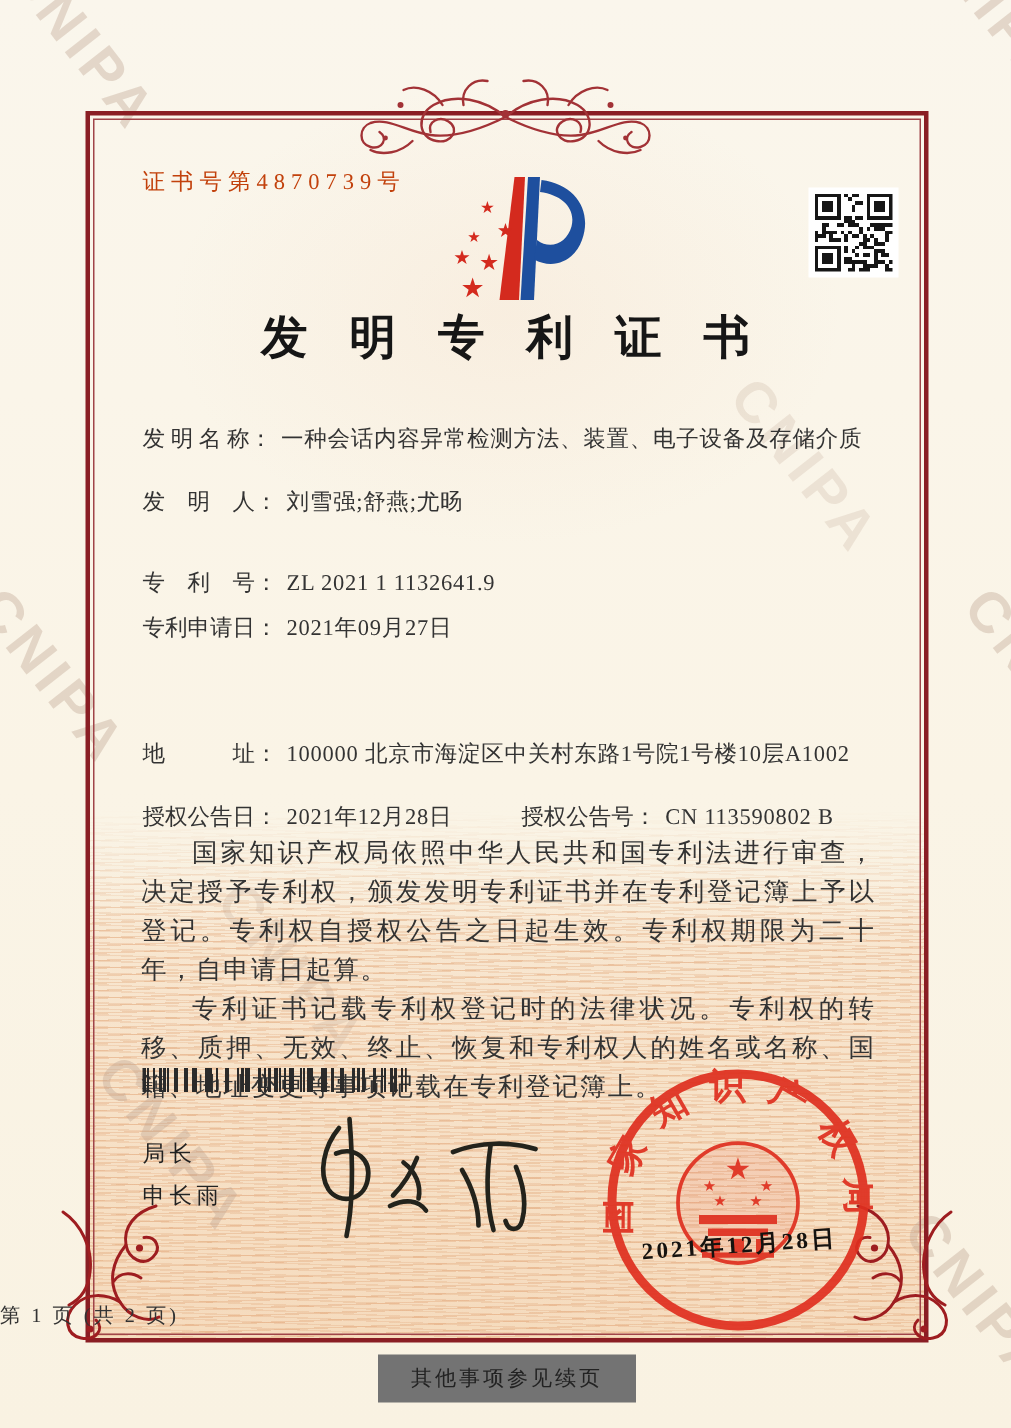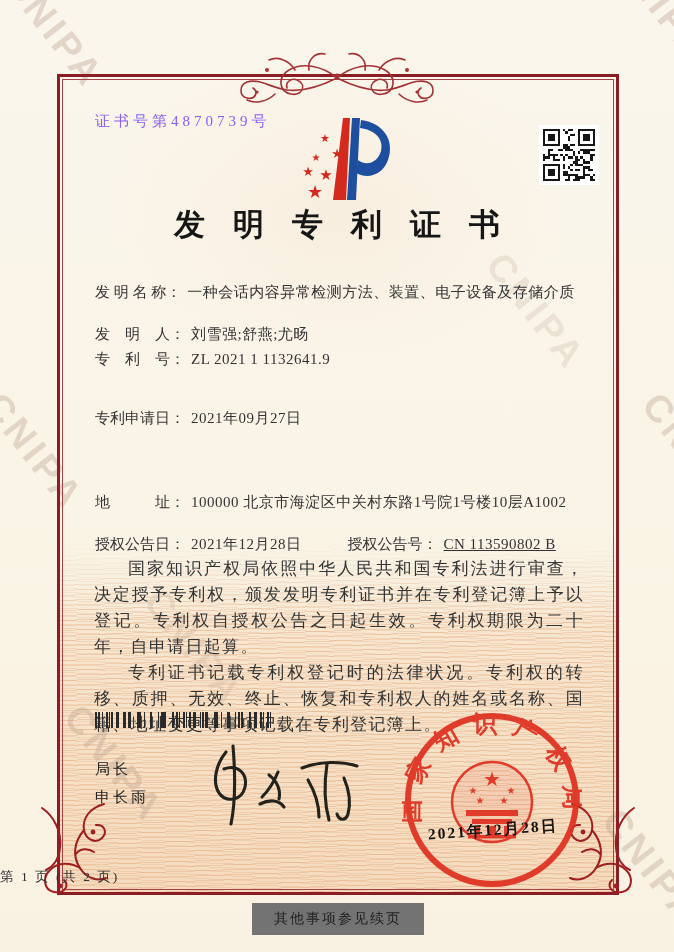--- a/index.html
+++ b/index.html
@@ -36,36 +36,36 @@
   .frame{
     position:absolute;left:57px;top:74px;width:556px;height:815px;z-index:2;
     border:3px solid #8a1e24;
   }
   .frame::after{
     content:"";position:absolute;inset:2px;border:1px solid #a04449;
   }
   .ornament{position:absolute;z-index:3;}
   .content{position:absolute;inset:0;z-index:4;}
   .cert-no{
-    position:absolute;left:95px;top:112px;font-size:15px;letter-spacing:4px;color:#8b5cf6;text-align:right;
+    position:absolute;left:95px;top:112px;font-size:15px;letter-spacing:4px;color:#c2410c;text-align:right;
   }
   .logo{position:absolute;left:283px;top:110px;width:112px;height:98px;}
   .qr{
     position:absolute;left:539px;top:125px;width:60px;height:60px;background:#fff;
     display:flex;align-items:center;justify-content:center;
   }
   .qr svg{width:52px;height:52px;}
   .title{
     position:absolute;left:0;right:0;top:204px;text-align:center;
     font-size:31px;font-weight:bold;letter-spacing:28px;text-indent:28px;color:#161616;
   }
   .frow{position:absolute;left:95px;width:492px;font-size:15px;color:#333;white-space:nowrap;}
   .frow .flabel{color:#333;}
   .frow .fvalue{letter-spacing:.5px;margin-left:6px;}
-  .frow .fvalue2{letter-spacing:.5px;margin-left:6px;text-decoration:underline;}
+  .frow .fvalue2{letter-spacing:.5px;margin-left:6px;}
   .grant2{margin-left:46px;}
   .paras{position:absolute;left:94px;top:556px;width:490px;}
   .paras p{
     margin:0;font-size:17px;line-height:26px;letter-spacing:1.3px;
     text-align:justify;text-indent:2em;color:#333;
   }
   .barcode{
     position:absolute;left:95px;top:712px;width:176px;height:16px;z-index:4;
     background-image:
       repeating-linear-gradient(90deg,#2a2a2a 0 1.5px,transparent 1.5px 7px),
@@ -285,21 +285,21 @@
   </div>
 
   <div class="title">发明专利证书</div>
 
   <div class="frow" style="top:325px">
     <span class="flabel">发　明　人：</span><span class="fvalue">刘雪强;舒燕;尤旸</span>
   </div>
   <div class="frow" style="top:283px">
     <span class="flabel">发 明 名 称：</span><span class="fvalue">一种会话内容异常检测方法、装置、电子设备及存储介质</span>
   </div>
-  <div class="frow" style="top:350px">
+  <div class="frow" style="top:379px">
     <span class="flabel">专　利　号：</span><span class="fvalue">ZL 2021 1 1132641.9</span>
   </div>
   <div class="frow" style="top:409px">
     <span class="flabel">专利申请日：</span><span class="fvalue">2021年09月27日</span>
   </div>
   <div class="frow" style="top:493px">
     <span class="flabel">地　　　址：</span><span class="fvalue">100000 北京市海淀区中关村东路1号院1号楼10层A1002</span>
   </div>
   <div class="frow" style="top:535px">
     <span class="flabel">授权公告日：</span><span class="fvalue">2021年12月28日</span><span class="flabel grant2">授权公告号：</span><span class="fvalue2">CN 113590802 B</span>

